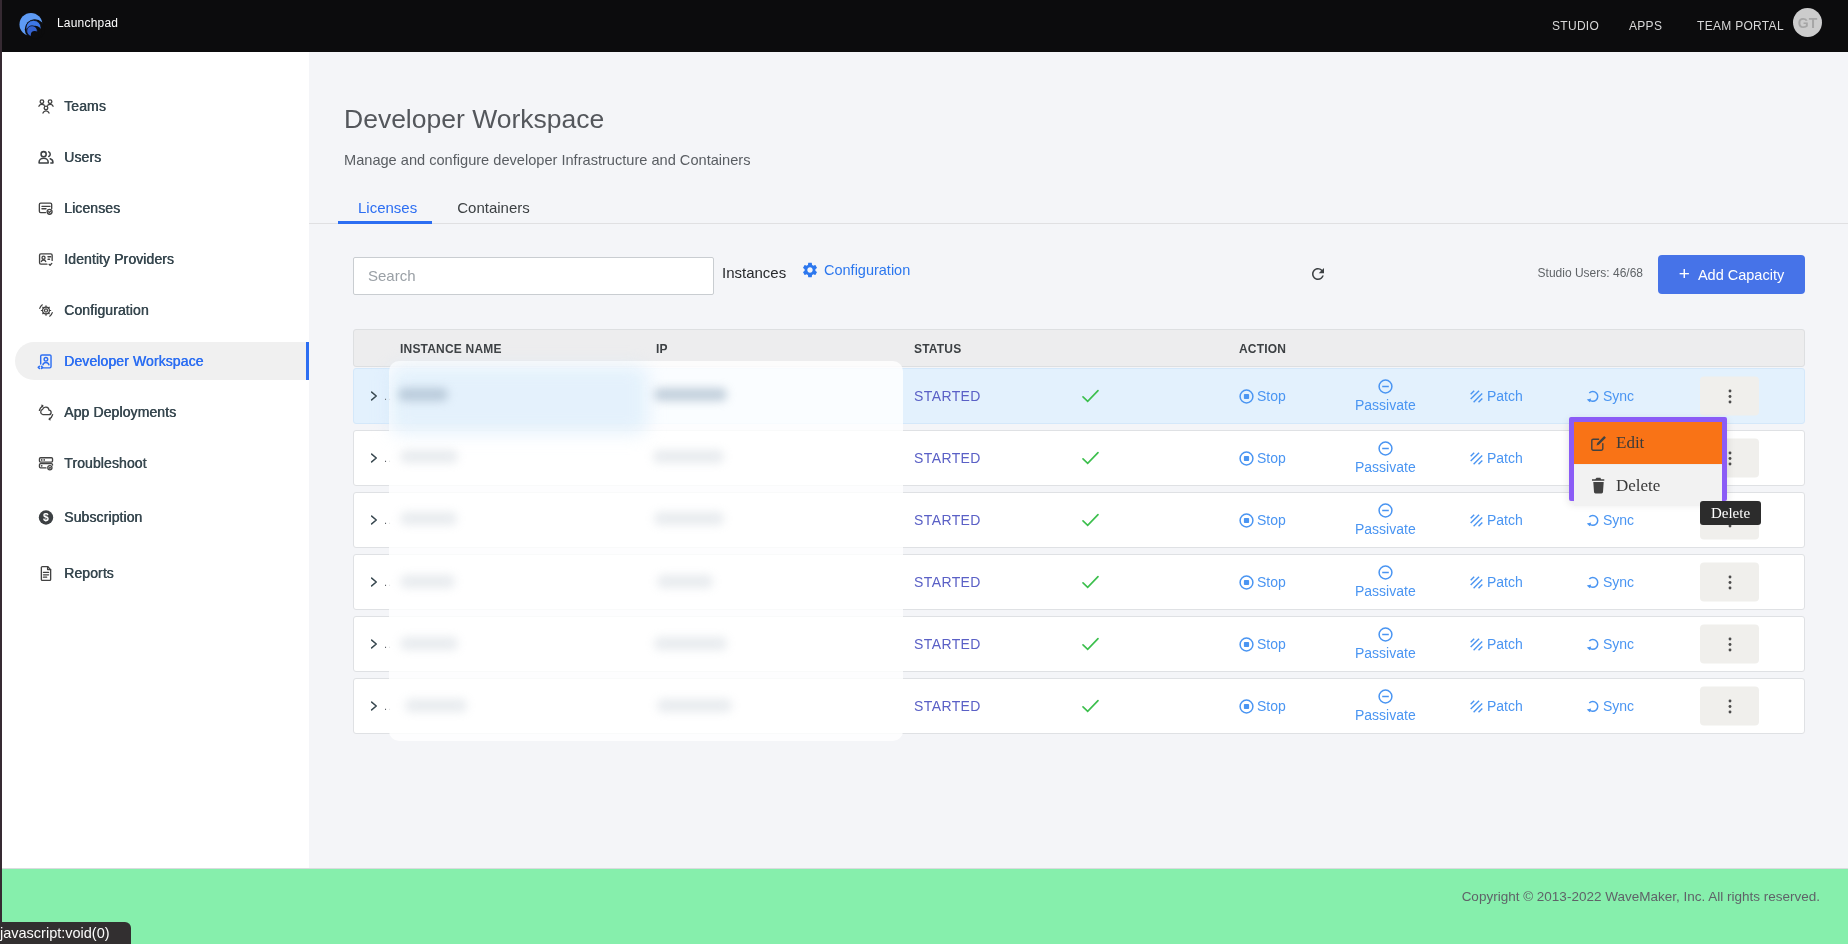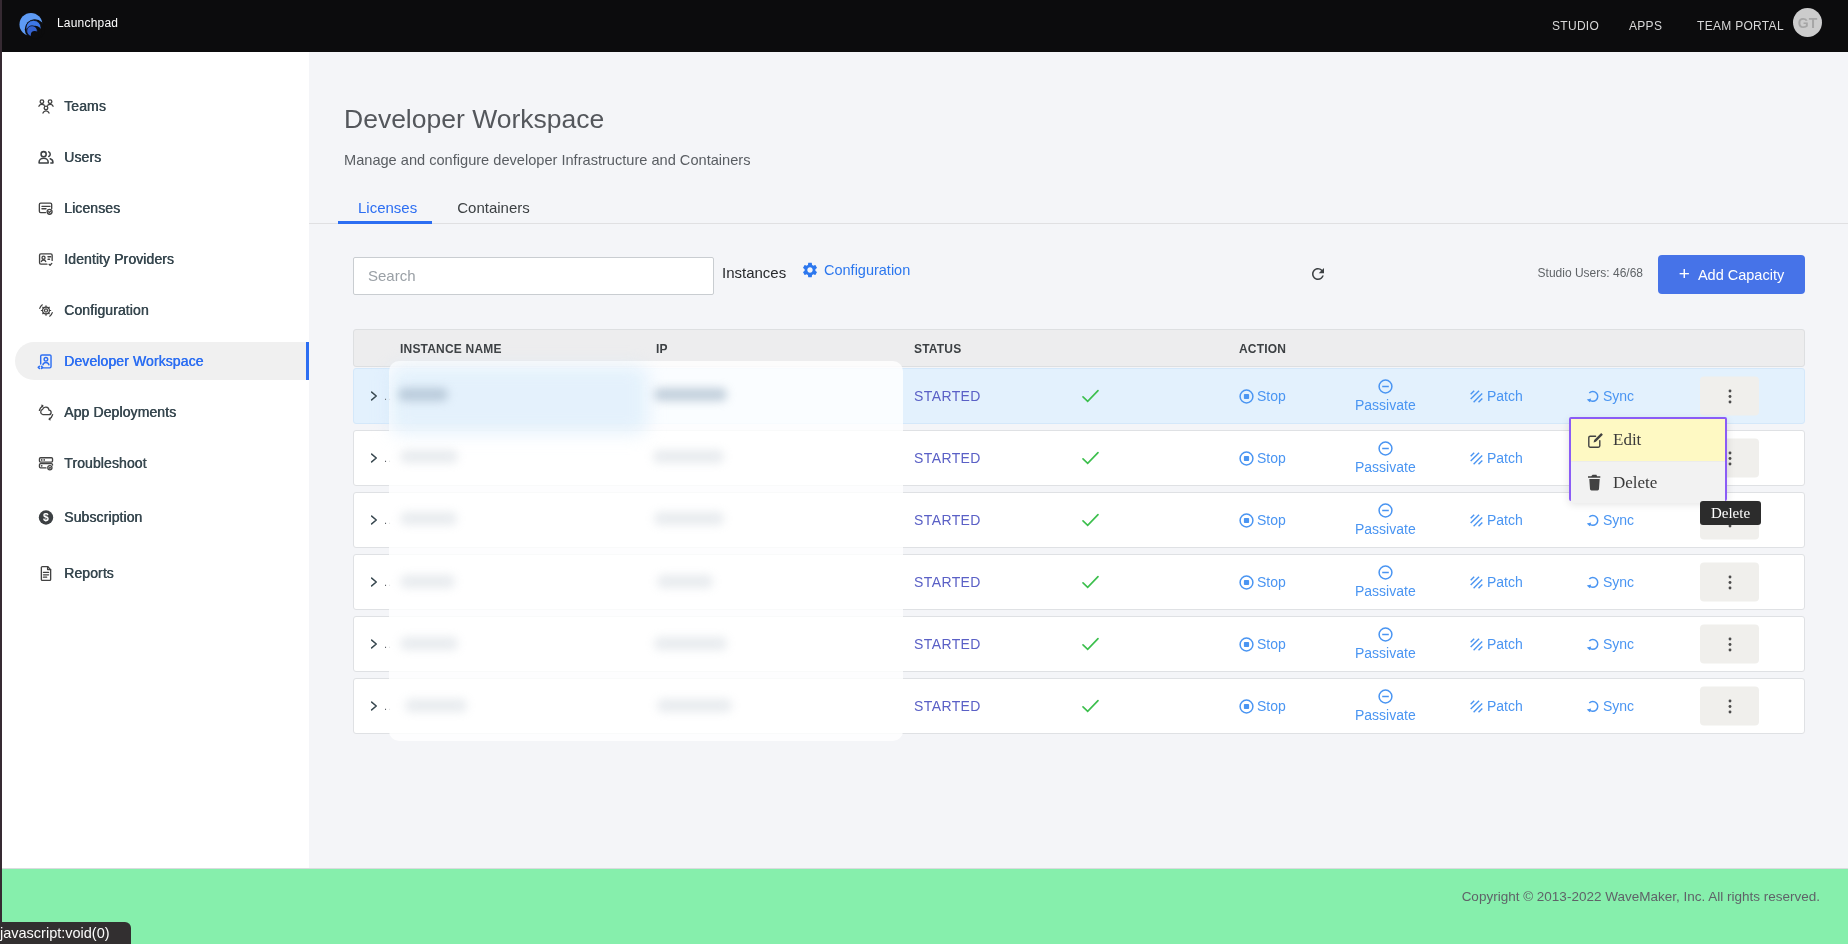--- a/index.html
+++ b/index.html
@@ -62,21 +62,21 @@
 .a-pass { left:1001px;flex-direction:column; }
 .a-patch { left:1115px; }
 .a-sync { left:1231px; }
 .dotbtn { position:absolute; left:1346px; top:50%; transform:translateY(-50%); width:59px; height:39px; background:#f0efec; border-radius:4px; display:flex; align-items:center; justify-content:center; }
 
 
 .blurstrip { position:absolute; left:80px; top:309px; width:514px; height:380px; background:rgba(255,255,255,0.82); border-radius:10px; z-index:5; }
 .nameblob { position:absolute; height:13px; border-radius:6px; background:#b3bec9; filter:blur(5px); opacity:0.30; z-index:6; }
 
 
-.dd { position:absolute; left:1260px; top:365px; width:158px; height:84px; background:#fef9c3; border:2px solid #8b5cf6; border-radius:2px; box-shadow:0 3px 8px rgba(0,0,0,0.12); z-index:20; font-family:"Liberation Serif",serif; }
+.dd { position:absolute; left:1260px; top:365px; width:158px; height:84px; background:#f97316; border:5px solid #8b5cf6; border-radius:2px; box-shadow:0 3px 8px rgba(0,0,0,0.12); z-index:20; font-family:"Liberation Serif",serif;text-align:center; }
 .dd .it { position:relative; height:42px; display:flex; align-items:center; }
 .dd .it.hov { background:#f2f2f2; border-top:1px solid #ececec; }
 .dd .it .dic { position:absolute; left:16px; width:17px; height:17px; }
 .dd .it .dtx { position:absolute; left:42px; font-size:17px; color:#3a3a3a; }
 .tooltip { position:absolute; left:1391px; top:449px; width:61px; height:24px; background:#2c2c2c; border-radius:3px; color:#fff; font-size:15px; font-family:"Liberation Serif",serif; display:flex; align-items:center; justify-content:center; z-index:21; }
 
 
 .footline { position:absolute; left:0; top:868px; width:1848px; height:1px; background:#d9dbde; }
 .footer { position:absolute; left:0; top:869px; width:1848px; height:75px; background:#86efac; }
 .copy { position:absolute; right:28px; top:20px; font-size:13.5px; color:#5f6368; }

